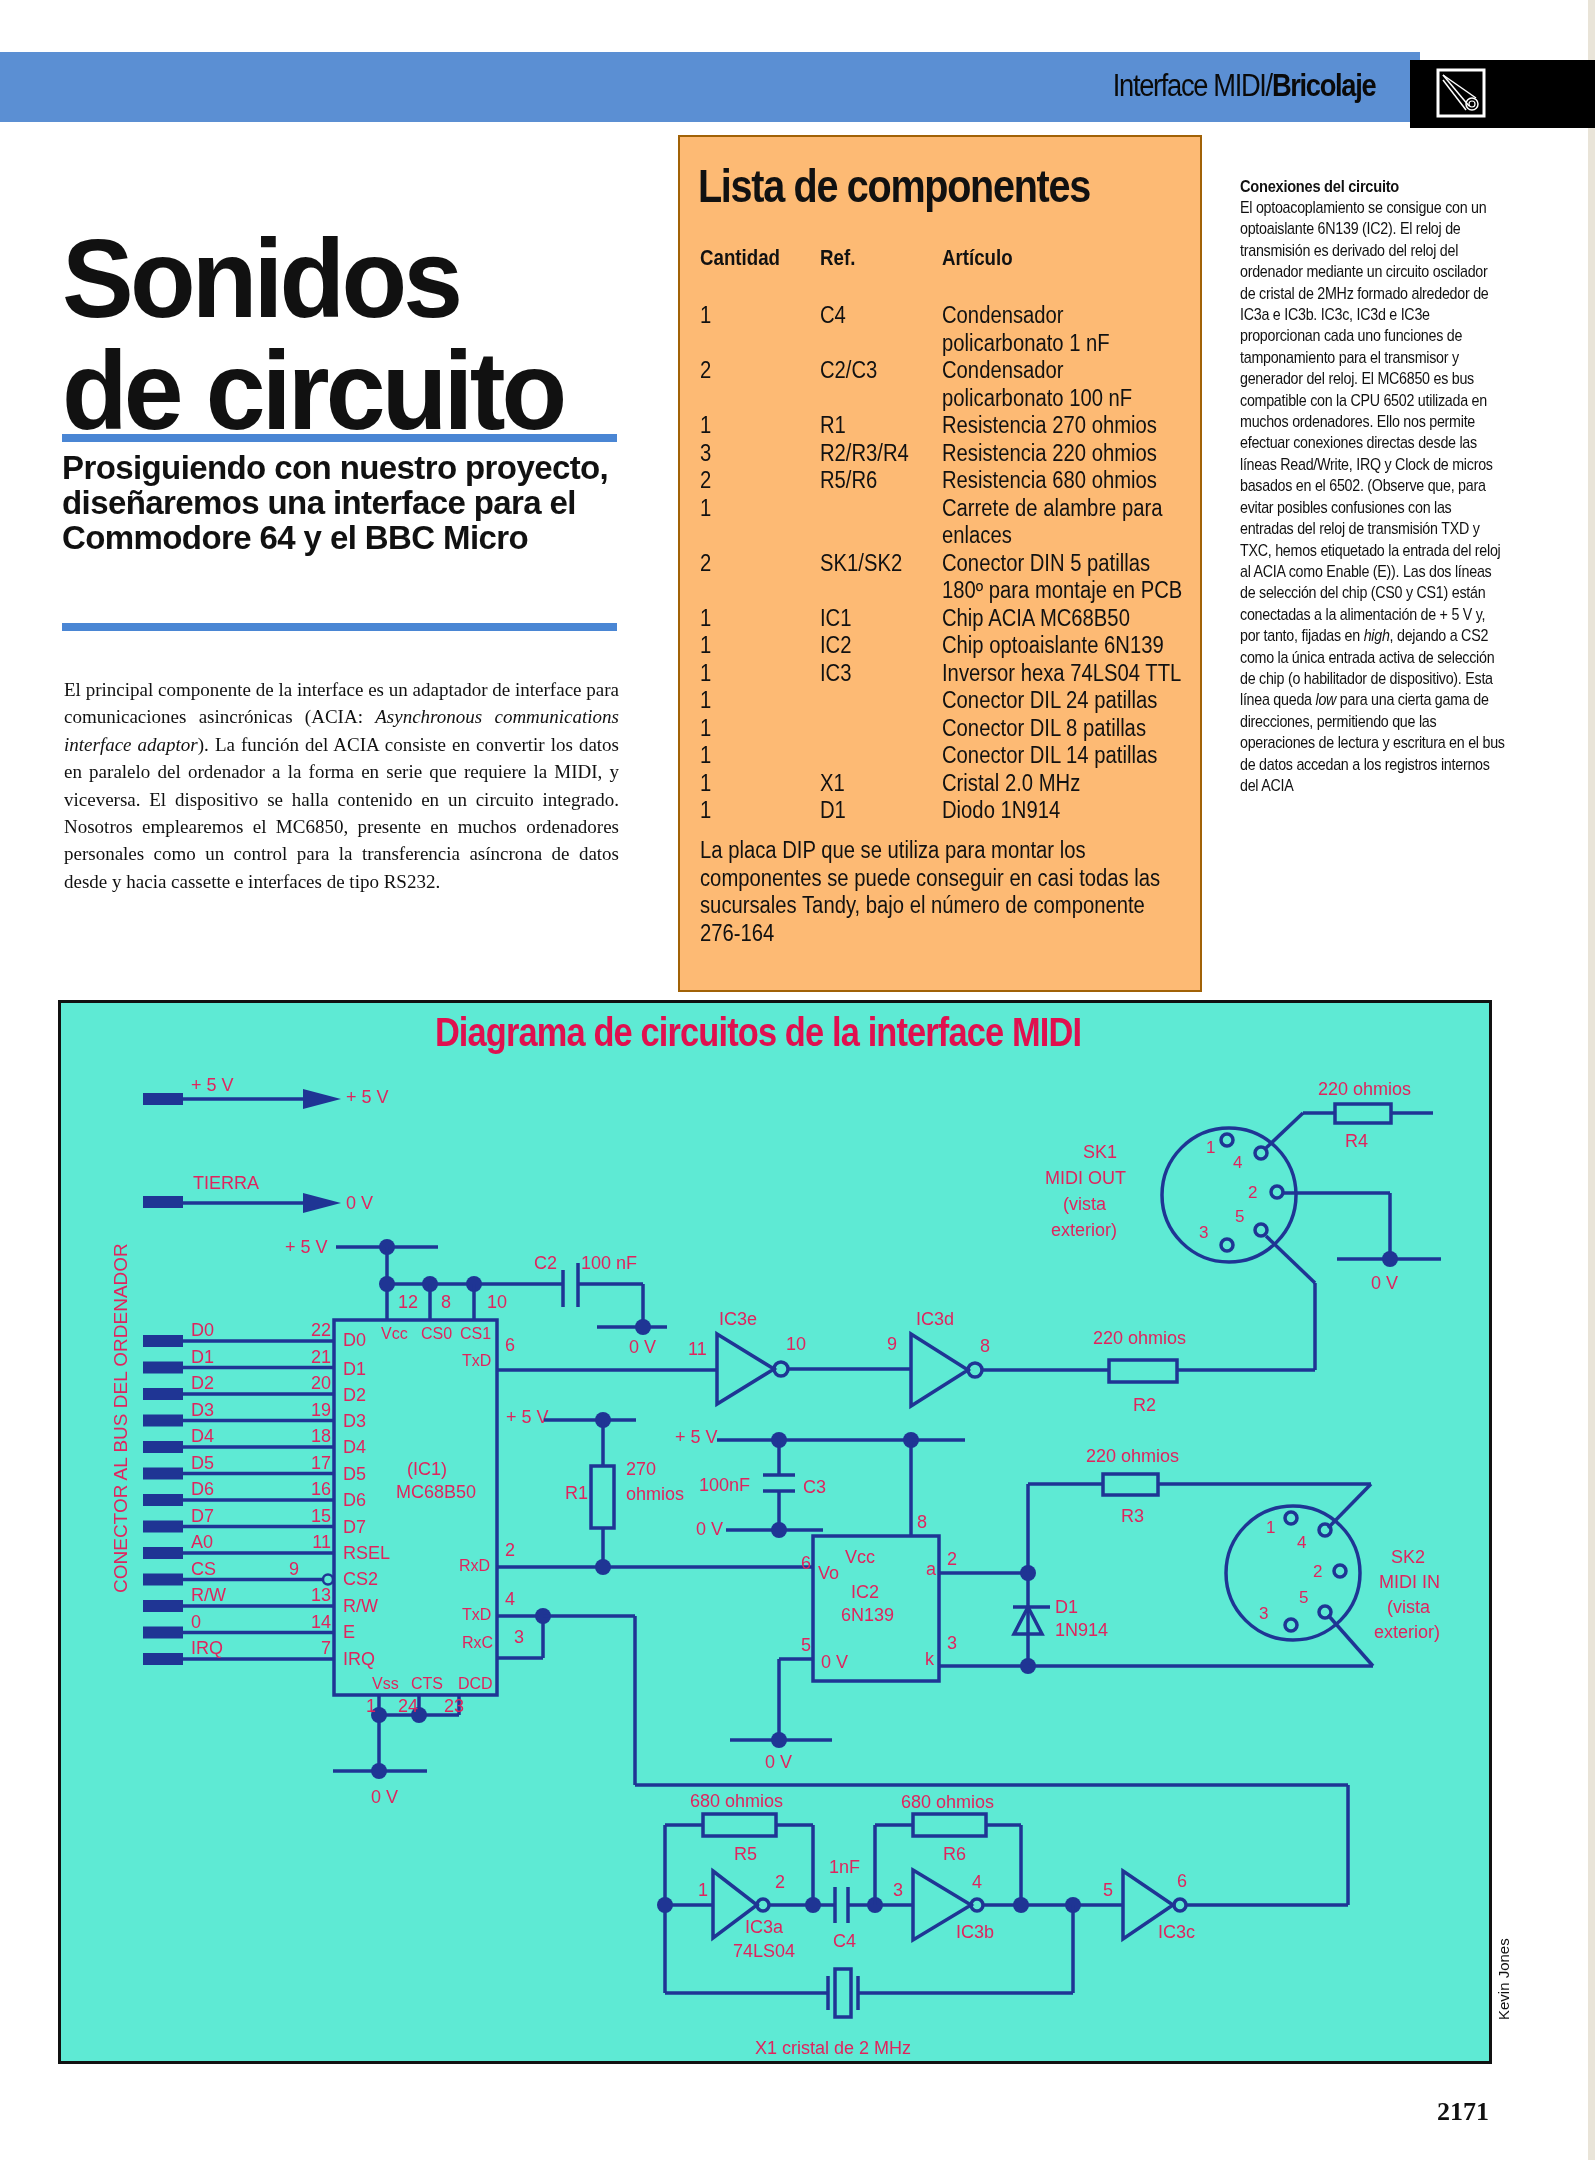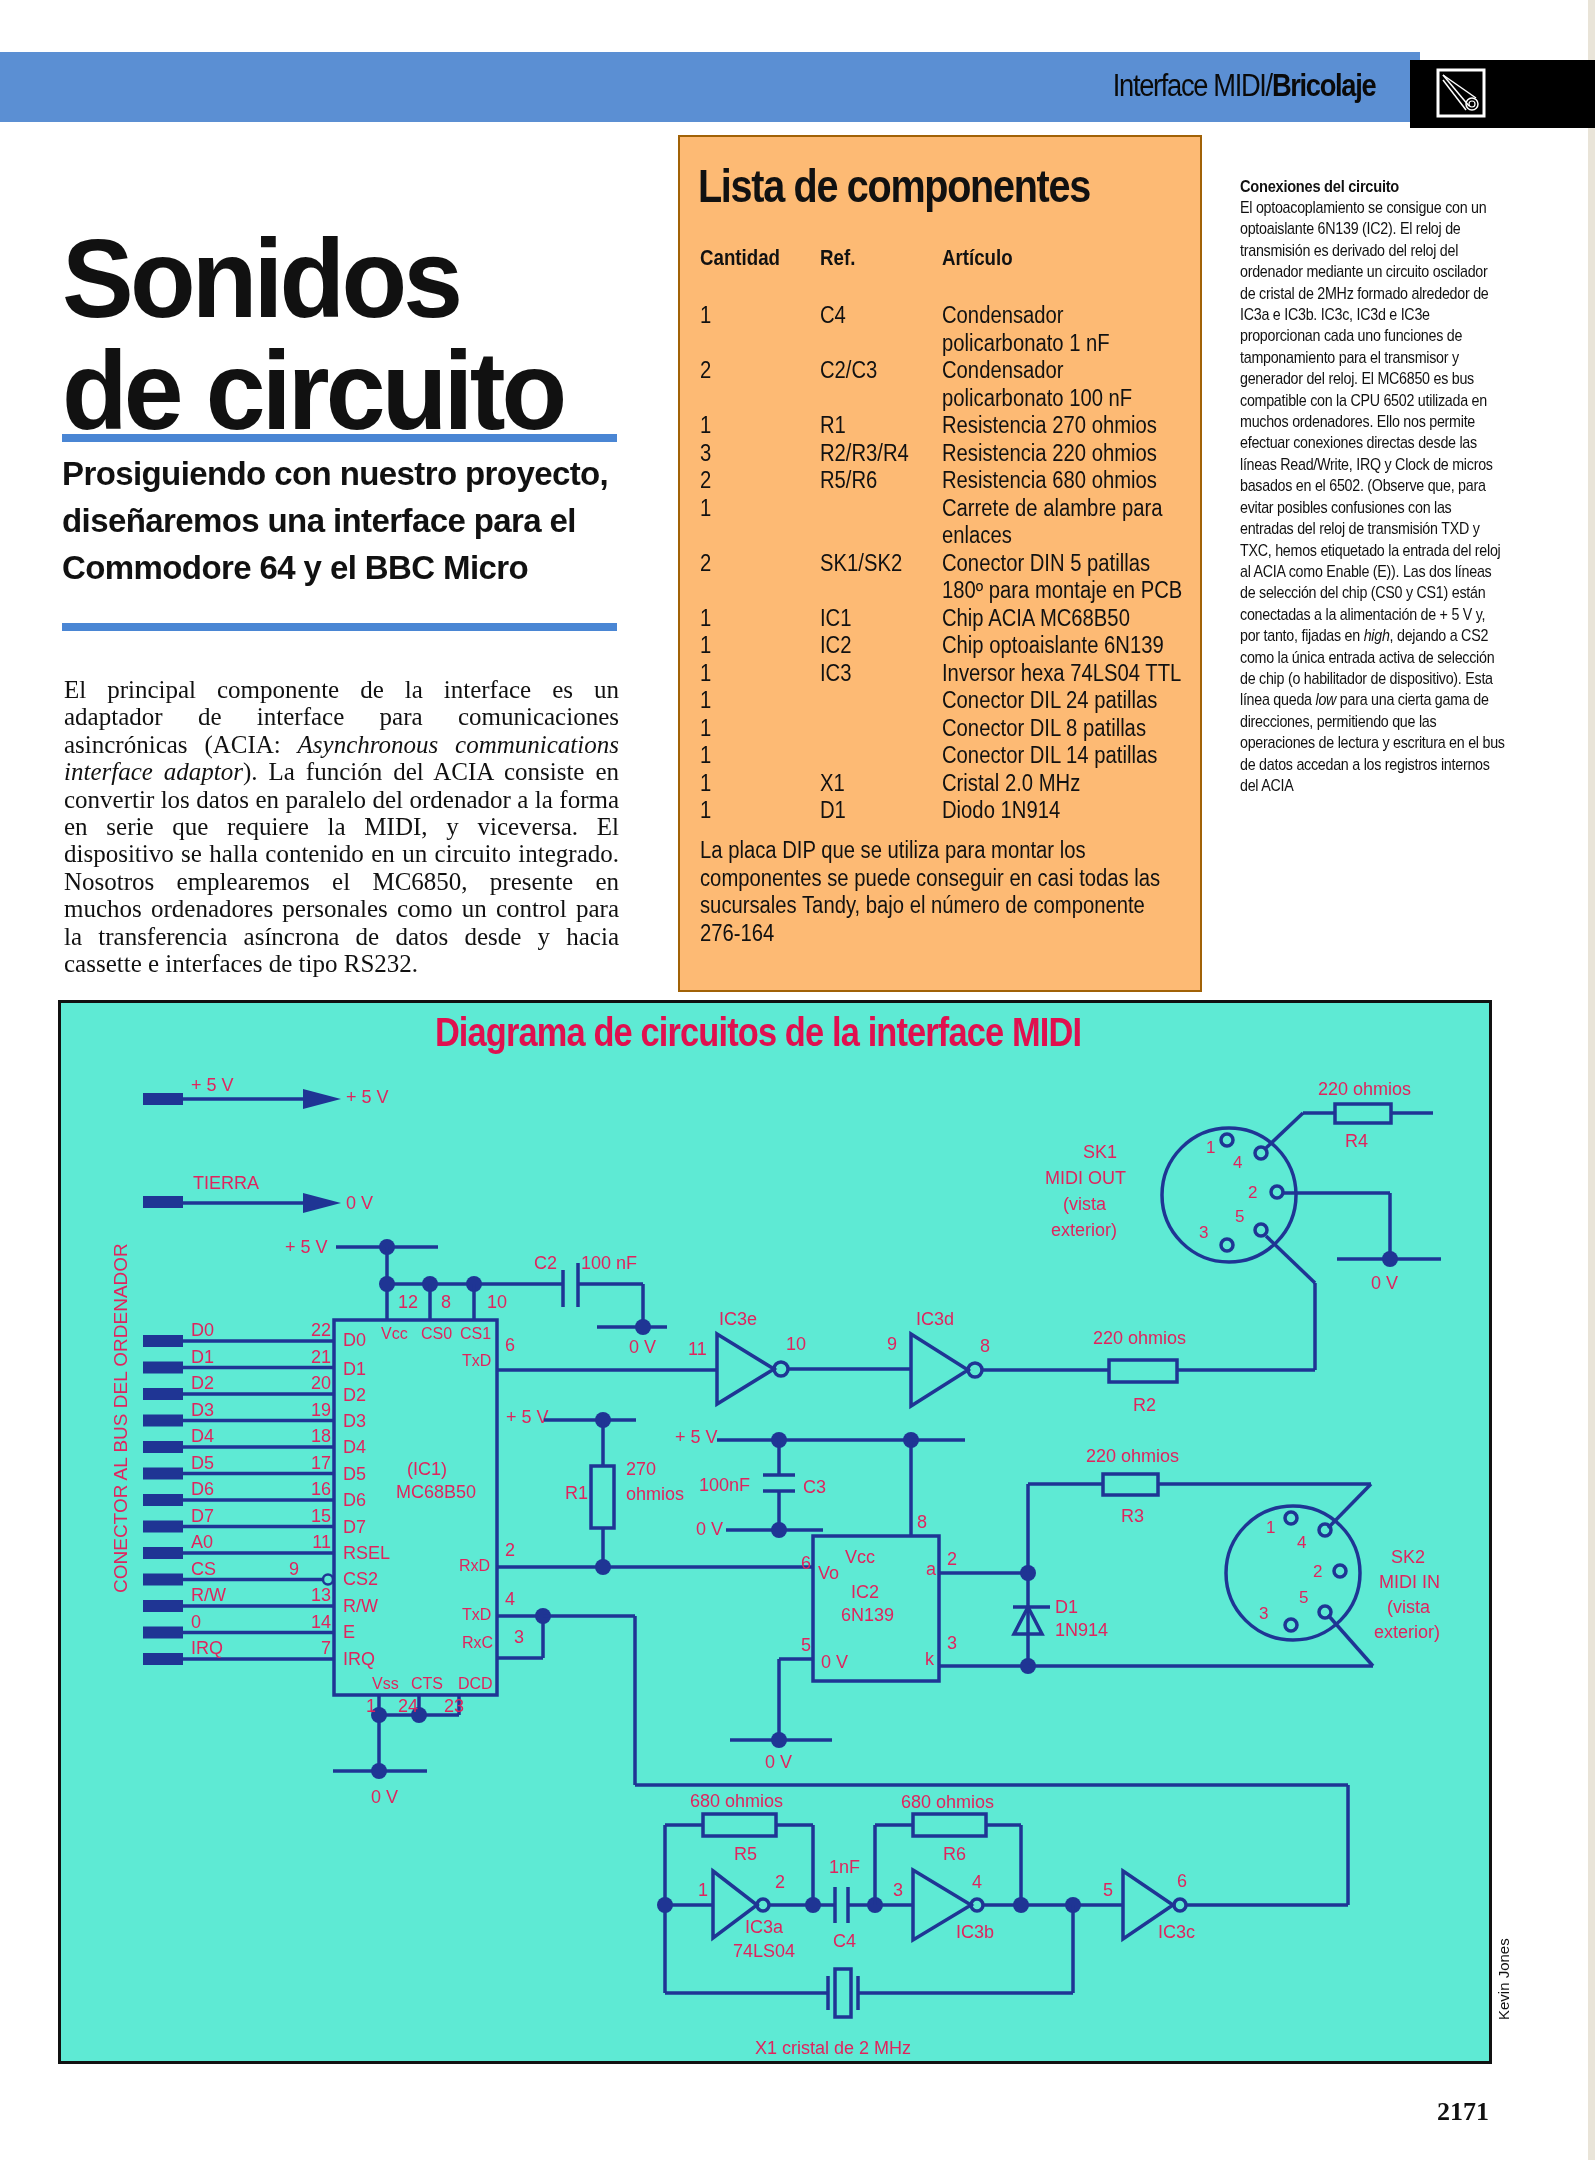--- a/index.html
+++ b/index.html
@@ -5,22 +5,22 @@
   html,body{margin:0;padding:0;}
   body{width:1595px;height:2160px;position:relative;background:#ffffff;overflow:hidden;font-family:"Liberation Sans",sans-serif;color:#111;}
   .topbar{position:absolute;left:0;top:52px;width:1420px;height:70px;background:#5b8fd3;}
   .topbar-title{position:absolute;right:220px;top:68px;font-family:"Liberation Sans",sans-serif;font-size:31px;letter-spacing:-1.5px;color:#0a0a0a;transform:scaleX(0.88);transform-origin:right center;}
   .topbar-title b{font-weight:900;}
   .section-tab{position:absolute;left:1410px;top:60px;width:185px;height:68px;background:#000;}
   .section-icon{position:absolute;left:1436px;top:68px;width:50px;height:50px;}
   .headline{position:absolute;left:62px;top:148px;width:560px;font-family:"Liberation Sans",sans-serif;font-weight:bold;font-size:112px;line-height:112px;letter-spacing:-4px;transform:scaleX(0.96);transform-origin:left top;}
   .headline span{display:block;}
   .rule{position:absolute;left:62px;width:555px;height:8px;background:#4a86d4;}
-  .standfirst{position:absolute;left:62px;top:450px;width:560px;font-weight:bold;font-size:33px;line-height:47px;letter-spacing:-0.6px;}
-  .body-text{position:absolute;left:64px;top:676px;width:555px;font-family:"Liberation Serif",serif;font-size:25px;line-height:27.4px;text-align:justify;}
+  .standfirst{position:absolute;left:62px;top:450px;width:560px;font-weight:bold;font-size:33px;line-height:35px;letter-spacing:-0.6px;}
+  .body-text{position:absolute;left:64px;top:676px;width:555px;font-family:"Liberation Serif",serif;font-size:19px;line-height:27.4px;text-align:justify;}
   .complist{position:absolute;left:678px;top:135px;width:520px;height:853px;background:#fdba74;border:2px solid #a16207;}
   .complist h2{position:absolute;left:18px;top:22px;margin:0;font-size:46px;font-weight:bold;letter-spacing:-1.5px;transform:scaleX(0.86);transform-origin:left top;white-space:nowrap;}
   .col-h{position:absolute;top:108px;font-weight:bold;font-size:22px;transform:scaleX(0.85);transform-origin:left top;white-space:nowrap;}
   .rows{position:absolute;left:20px;top:165px;width:500px;font-size:23px;line-height:27.5px;}
   .row{position:relative;display:flex;}
   .c-qty{width:120px;flex:none;transform:scaleX(0.88);transform-origin:left top;}
   .c-ref{width:122px;flex:none;transform:scaleX(0.88);transform-origin:left top;white-space:nowrap;}
   .c-art{flex:1;transform:scaleX(0.88);transform-origin:left top;white-space:nowrap;}
   .complist .note{position:absolute;left:20px;top:700px;width:540px;font-size:23px;line-height:27.5px;transform:scaleX(0.88);transform-origin:left top;}
   .sidebar{position:absolute;left:1240px;top:168px;width:265px;font-size:16.6px;line-height:21.4px;letter-spacing:-0.3px;margin-top:8px;}

